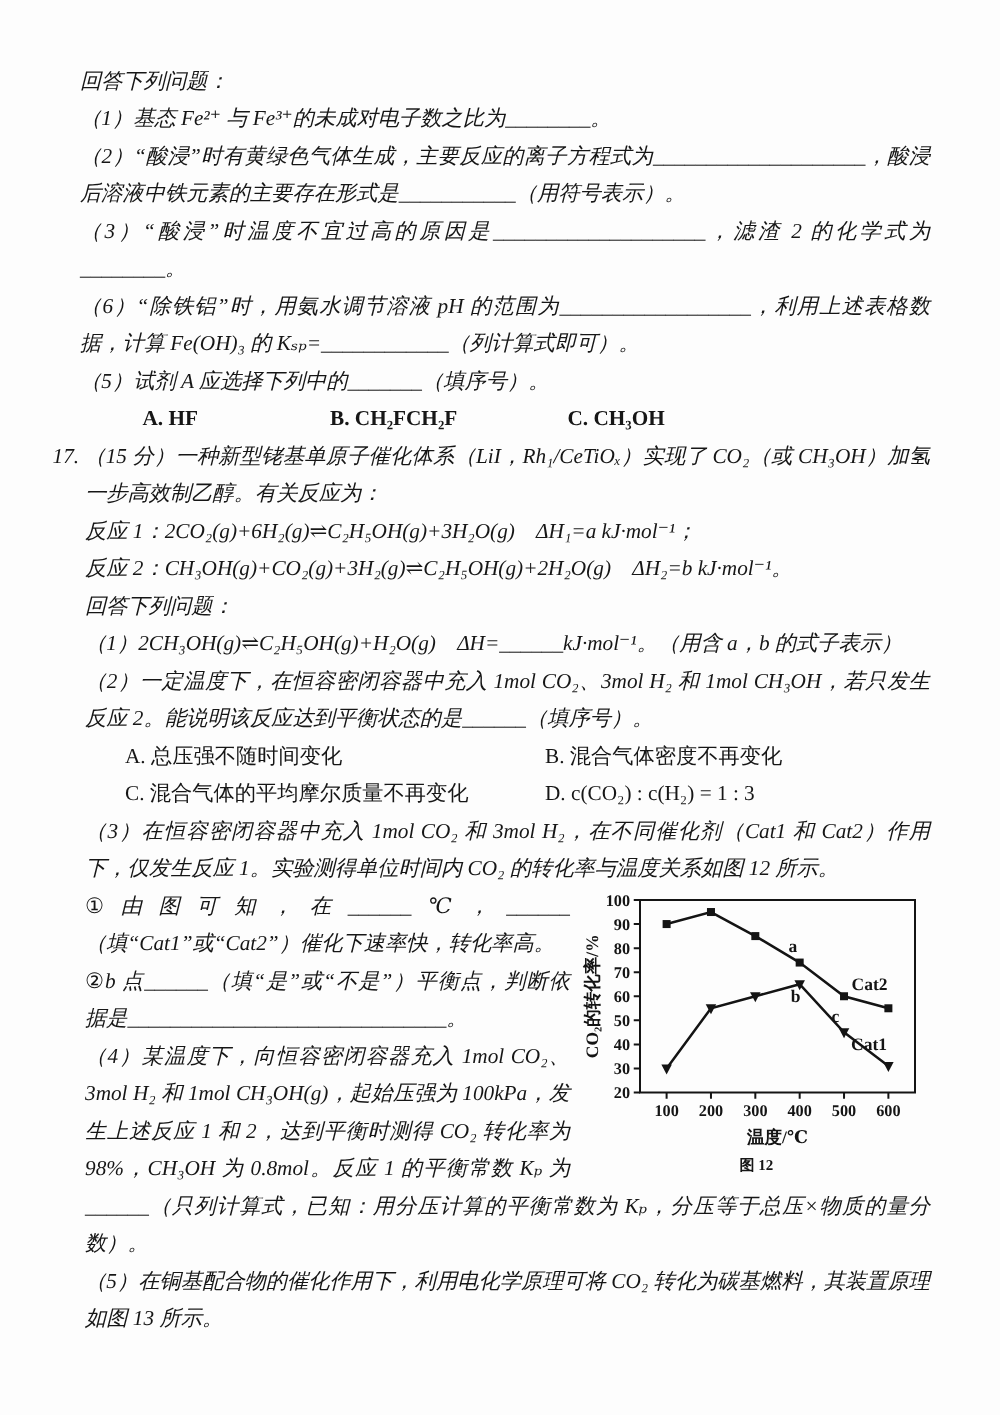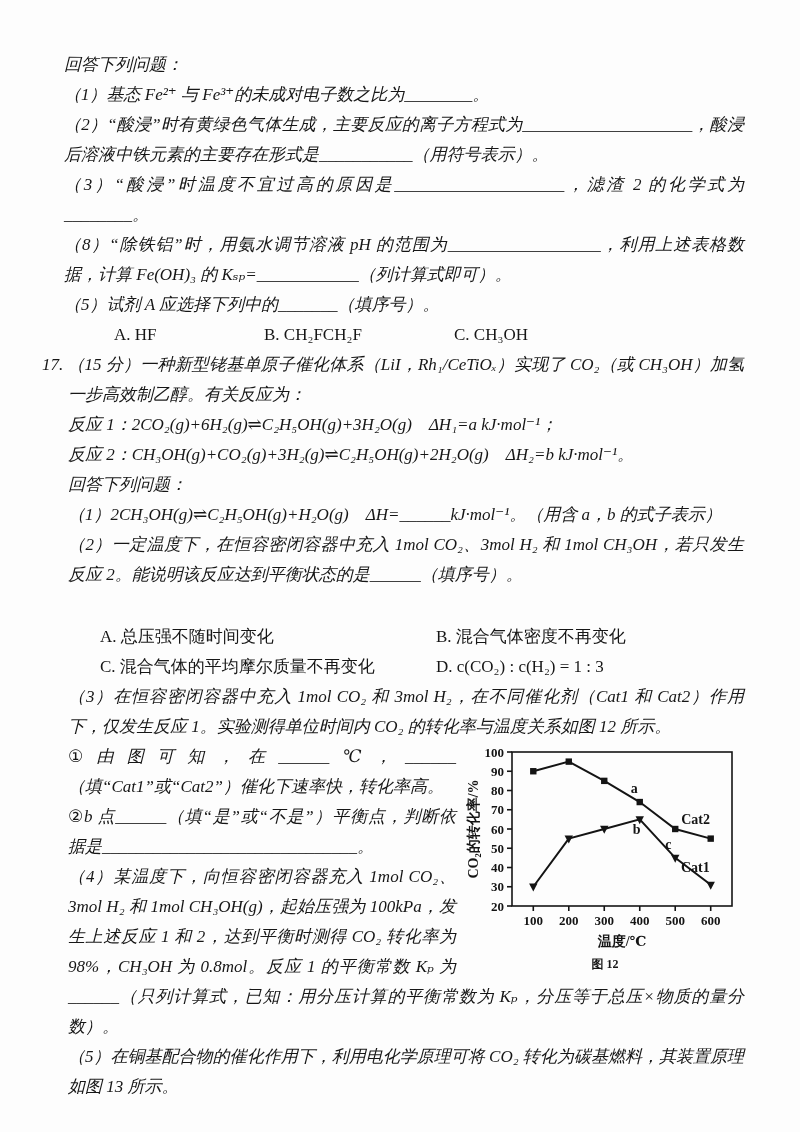--- a/index.html
+++ b/index.html
@@ -4,45 +4,45 @@
 <style>
   html,body{margin:0;padding:0;}
   body{
     width:800px;height:1132px;overflow:hidden;
     background:#fdfdfd;color:#161616;
     font-family:"Liberation Serif","DejaVu Serif","DejaVu Sans",serif;
     font-size:17px;
   }
   .page{padding:50px 56px 0 64px;}
   p{margin:0;line-height:30px;overflow-wrap:anywhere;text-align:justify;font-style:italic;}
-  .opts16{padding-left:50px;display:grid;grid-template-columns:150px 190px auto;line-height:30px;}
+  .opts16{padding-left:50px;display:grid;grid-template-columns:150px 190px auto;line-height:30px;font-weight:bold;}
   .q17{margin-left:-22px;}
   .q17 > p, .q17 > div{margin-left:26px;}
   .q17 > p.hang{margin-left:0;padding-left:26px;text-indent:-26px;}
   .qnum{margin-right:4px;}
-  .opts{padding-left:32px;display:grid;grid-template-columns:336px auto;line-height:30px;margin-top:32px;}
+  .opts{padding-left:32px;display:grid;grid-template-columns:336px auto;line-height:30px;}
   .wrapsec::after{content:"";display:block;clear:none;}
   figure{float:right;width:278px;margin:2px 0 4px 10px;text-align:center;}
   figure svg{display:block;background:#fdfdfd;}
   figcaption{font-size:12px;line-height:24px;font-weight:bold;}
   .clear{clear:both;}
   .tk{font:700 13px "Liberation Serif","DejaVu Serif",serif;fill:#141414;}
   .pl{font:700 14px "Liberation Serif","DejaVu Serif",serif;fill:#141414;}
   .al{font:700 14px "Liberation Serif","DejaVu Serif",serif;fill:#141414;}
 </style>
 </head>
 <body>
 
 <div class="page">
 
   <p>回答下列问题：</p>
   <p>（1）基态 Fe²⁺ 与 Fe³⁺的未成对电子数之比为________。</p>
   <p>（2）“酸浸”时有黄绿色气体生成，主要反应的离子方程式为____________________，酸浸后溶液中铁元素的主要存在形式是___________（用符号表示）。</p>
   <p>（3）“酸浸”时温度不宜过高的原因是____________________，滤渣 2 的化学式为________。</p>
-  <p>（8）“除铁铝”时，用氨水调节溶液 pH 的范围为__________________，利用上述表格数据，计算 Fe(OH)₃ 的 Kₛₚ=____________（列计算式即可）。</p>
+  <p>（6）“除铁铝”时，用氨水调节溶液 pH 的范围为__________________，利用上述表格数据，计算 Fe(OH)₃ 的 Kₛₚ=____________（列计算式即可）。</p>
   <p>（5）试剂 A 应选择下列中的_______（填序号）。</p>
   <div class="opts16">
     <span>A. HF</span>
     <span>B. CH₂FCH₂F</span>
     <span>C. CH₃OH</span>
   </div>
 
   <div class="q17">
     <p class="hang"><span class="qnum">17.</span><span>（15 分）一种新型铑基单原子催化体系（LiI，Rh₁/CeTiOₓ）实现了 CO₂（或 CH₃OH）加氢一步高效制乙醇。有关反应为：</span></p>
     <p>反应 1：2CO₂(g)+6H₂(g)⇌C₂H₅OH(g)+3H₂O(g)　ΔH₁=a kJ·mol⁻¹；</p>

